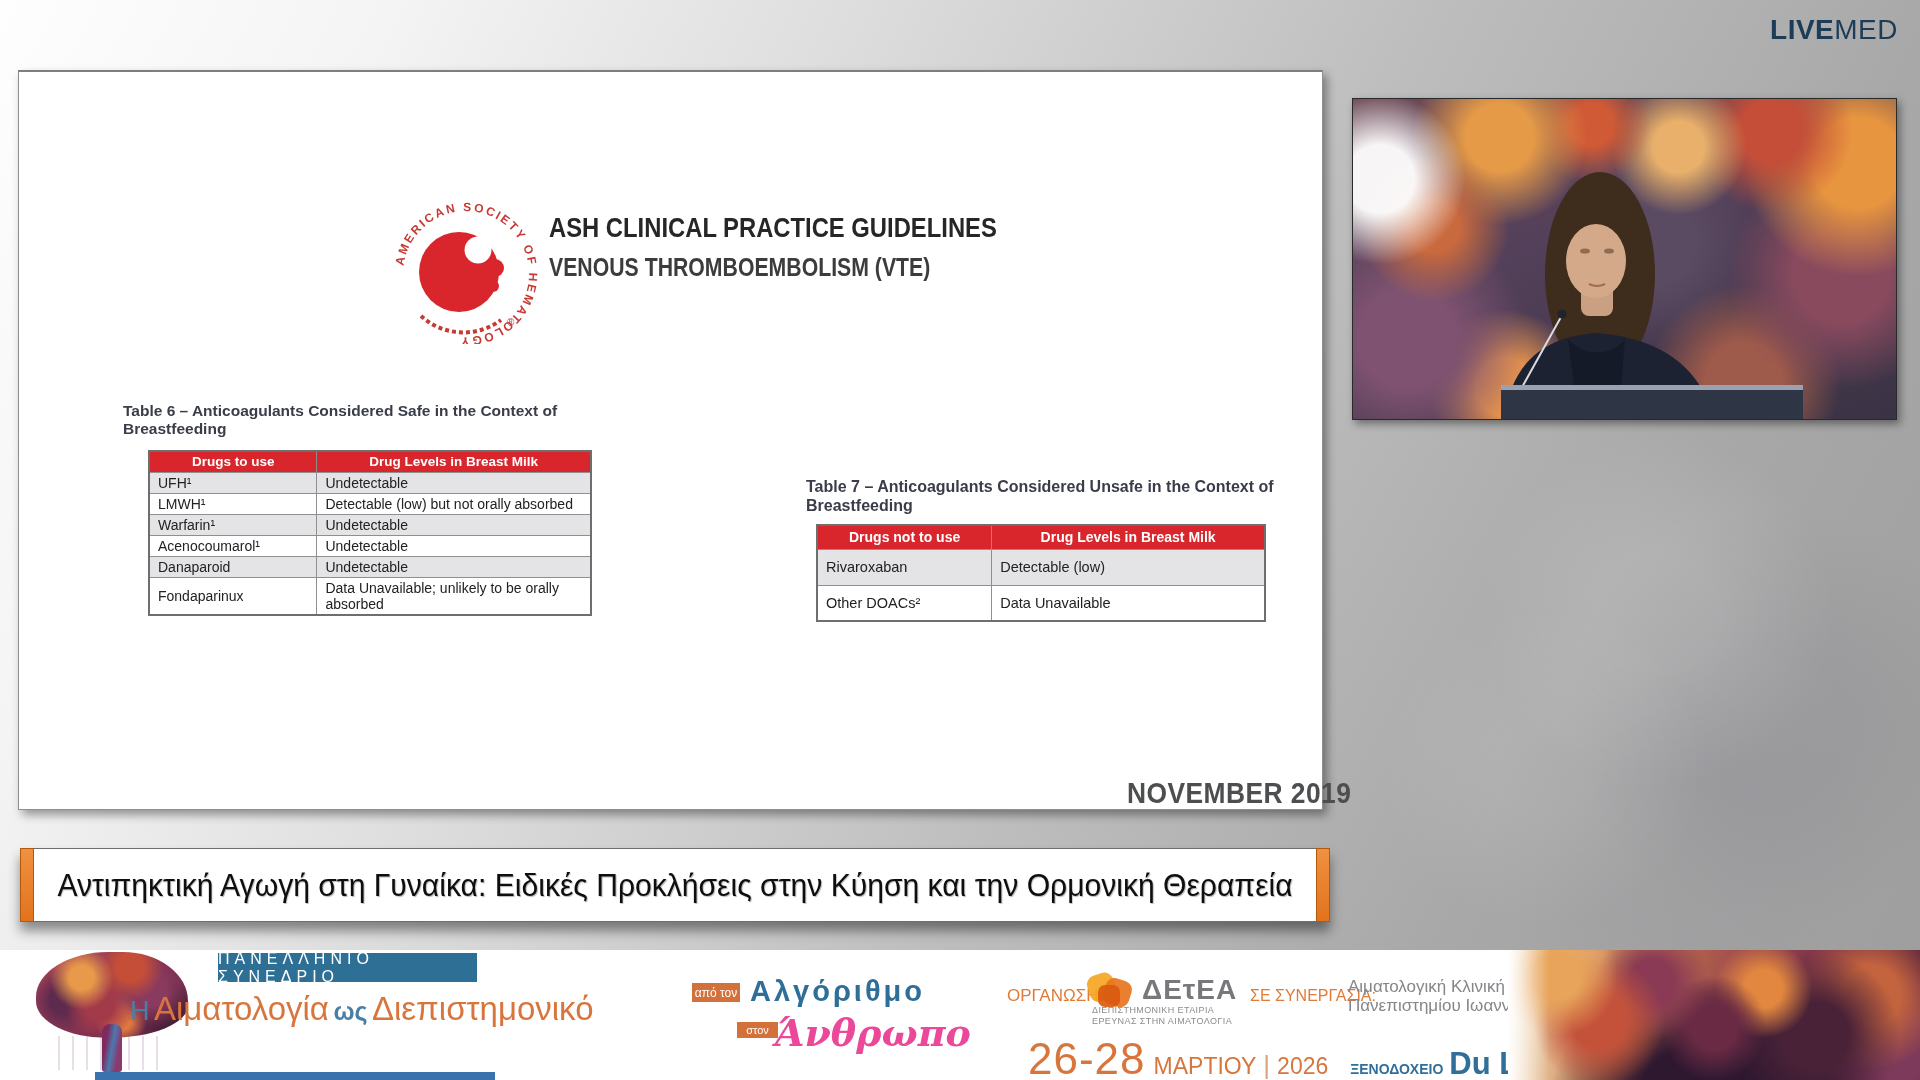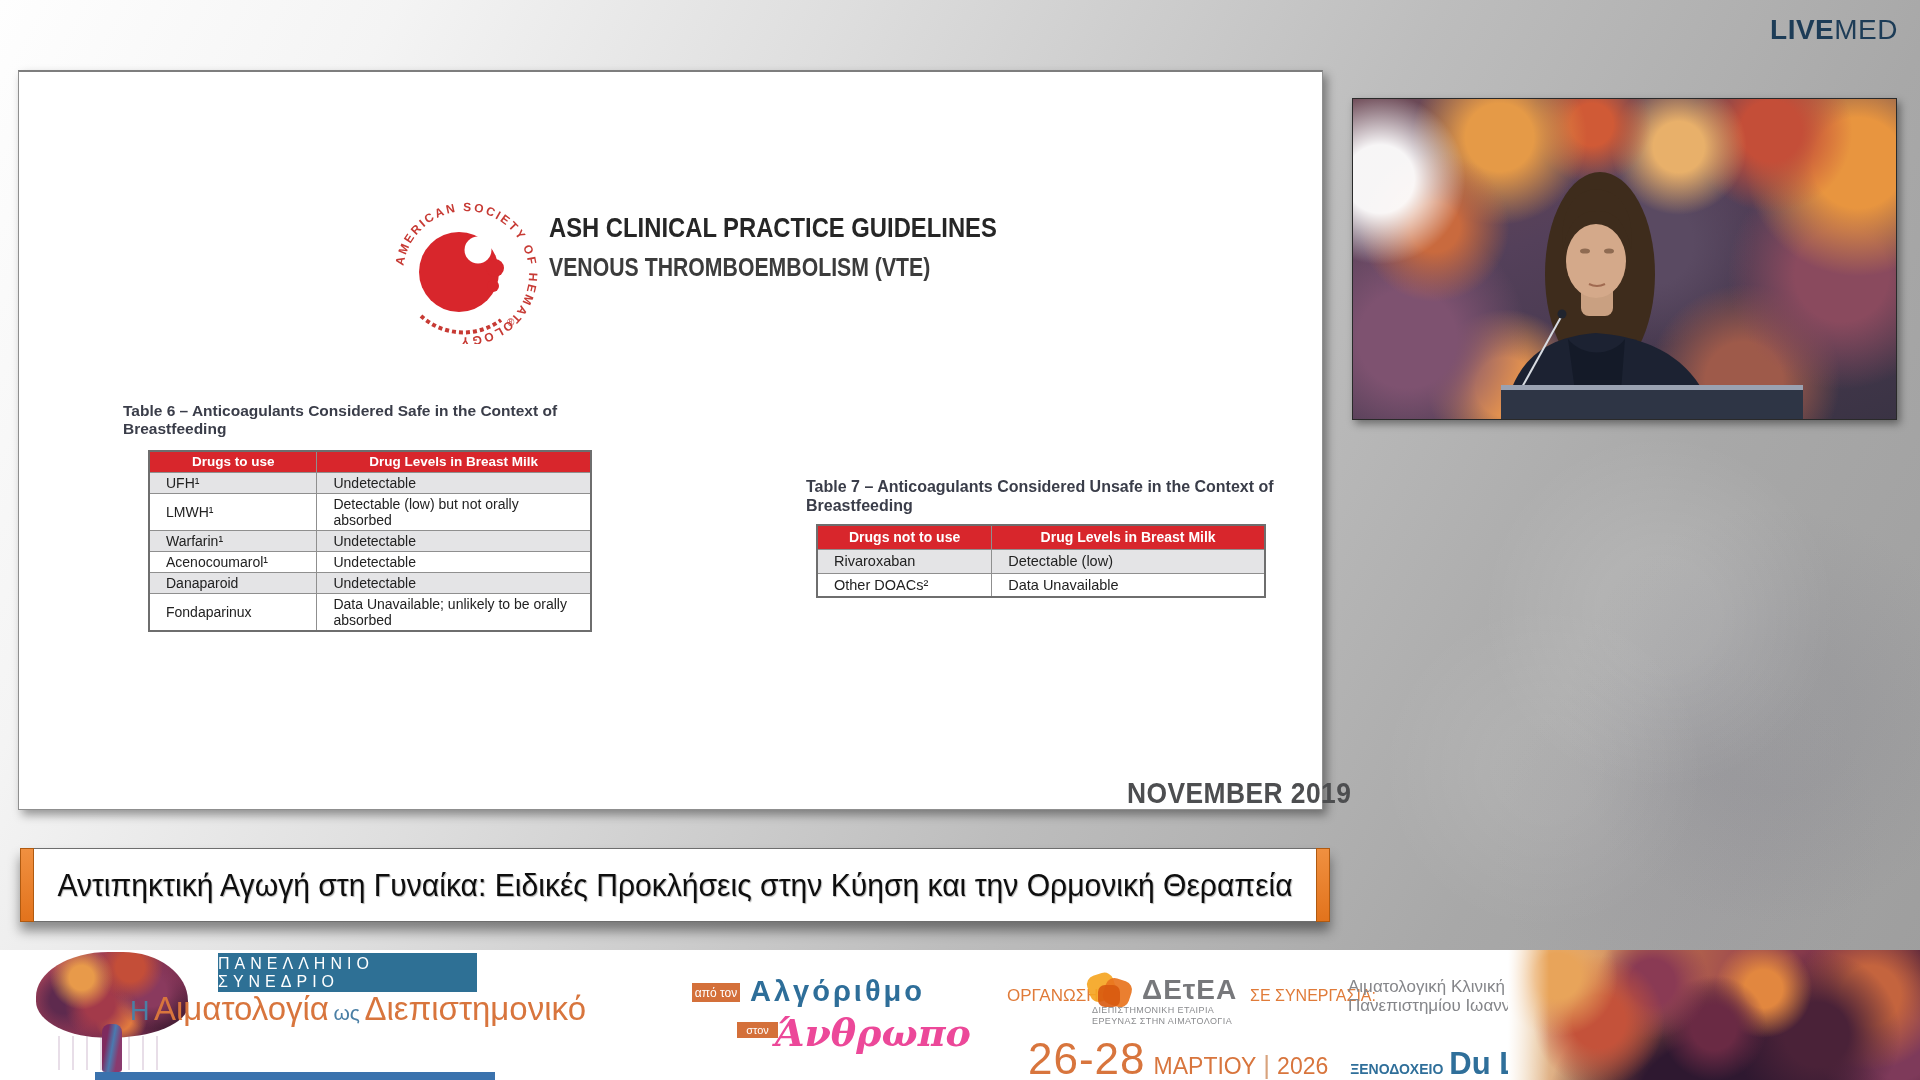--- a/index.html
+++ b/index.html
@@ -23,30 +23,30 @@
     font-size:40px; font-weight:800; color:#0a0a0a; letter-spacing:.5px; }
   .ash-logo { position:absolute; left:372px; top:122px; width:150px; height:150px; }
   .ash-text { position:absolute; left:530px; top:140px; }
   .ash-line1 { font-size:28px; font-weight:800; color:#262626; transform:scaleX(.85); transform-origin:left center; white-space:nowrap; }
   .ash-line2 { margin-top:9px; font-size:25px; font-weight:700; color:#3c3c3c; transform:scaleX(.85); transform-origin:left center; white-space:nowrap; }
   .tbl-caption { position:absolute; font-weight:700; color:#3a3d49; line-height:1.18; }
   .cap6 { left:104px; top:330px; width:452px; font-size:15.5px; }
   .cap7 { left:787px; top:406px; width:476px; font-size:16px; }
   table.doc { border-collapse:collapse; position:absolute; border:2px solid #6e6e6e; }
   table.doc th { background:#d8262c; color:#fff; font-weight:700; text-align:center; transform:scale(1); }
-  table.doc td, table.doc th { border:1px solid #8f8f8f; padding:2px 16px; }
+  table.doc td, table.doc th { border:1px solid #8f8f8f; padding:2px 8px; }
   table.doc tbody tr:nth-child(odd) td { background:#e4e4e6; }
   table.doc tbody tr:nth-child(even) td { background:#ffffff; }
   .tbl6 { left:129px; top:378px; width:444px; font-size:14px; }
   .tbl6 th { font-size:13.5px; height:21px; }
   .tbl6 td { height:21px; color:#222; }
   .tbl6 td:first-child { width:38%; }
   .tbl7 { left:797px; top:452px; width:450px; font-size:14.5px; }
   .tbl7 th { font-size:14px; height:24px; }
-  .tbl7 td { height:24px; color:#222; }
+  .tbl7 td { height:36px; color:#222; }
   .tbl7 td:first-child { width:39%; }
   .nov-stamp { position:absolute; left:1108px; top:704px; font-size:30px; font-weight:800;
     color:#4d4e50; letter-spacing:.5px; transform:scaleX(.88); transform-origin:left center; white-space:nowrap; }
   
   .video-panel { position:absolute; left:1352px; top:98px; width:545px; height:322px;
     border:1px solid #2a2a2a; box-shadow:3px 4px 8px rgba(0,0,0,.4); overflow:hidden;
     background:
       radial-gradient(circle at 5% 25%, rgba(255,255,255,.95) 0 6%, rgba(255,255,255,0) 15%),
       radial-gradient(circle at 15% 40%, #c96a3e 0 5%, rgba(201,106,62,0) 15%),
       radial-gradient(circle at 27% 12%, #e59a47 0 7%, rgba(229,154,71,0) 18%),
@@ -84,26 +84,26 @@
       radial-gradient(circle at 76% 46%, #8a3a5e 0 12%, transparent 30%),
       radial-gradient(circle at 42% 62%, #a33a4a 0 14%, transparent 34%),
       radial-gradient(circle at 18% 56%, #5e2a4e 0 10%, transparent 26%),
       radial-gradient(circle at 56% 78%, #e0793f 0 10%, transparent 24%),
       radial-gradient(circle at 86% 72%, #4a1f38 0 9%, transparent 24%),
       linear-gradient(140deg,#b4485a 0%,#7e3050 60%,#5a2444 100%); }
   .tree-trunk { position:absolute; left:74px; top:72px; width:20px; height:48px; border-radius:8px 8px 3px 3px;
     background:linear-gradient(100deg,#7e2a5e 25%,#4a7ab0 50%,#8a3a6e 75%); }
   .tree-drips { position:absolute; left:30px; top:84px; width:110px; height:34px;
     background:repeating-linear-gradient(90deg, rgba(140,90,140,.4) 0 2px, transparent 2px 14px); opacity:.5; }
-  .congress-badge { position:absolute; left:218px; top:3px; width:259px; height:39px; background:#2e7095;
+  .congress-badge { position:absolute; left:218px; top:3px; width:259px; height:29px; background:#2e7095;
     color:#fff; font-size:16px; letter-spacing:5px; display:flex; align-items:center; justify-content:center; }
   .congress-line1 { position:absolute; left:130px; top:40px; width:440px; text-align:center; white-space:nowrap; }
   .congress-line1 .h  { font-size:27px; color:#4a7fa5; font-weight:400; }
   .congress-line1 .m  { font-size:33px; color:#d8753d; font-weight:400; }
-  .congress-line1 .ws { font-size:21px; color:#4a7fa5; font-weight:400; }
+  .congress-line1 .ws { font-size:25px; color:#4a7fa5; font-weight:700; }
   .congress-line2 { position:absolute; left:130px; top:76px; width:440px; text-align:center;
     font-size:33px; color:#d8753d; }
   .motto-badge { position:absolute; background:#d4703a; color:#fff; display:flex; align-items:center; justify-content:center; }
   .badge1 { left:692px; top:33px; width:48px; height:19px; font-size:12px; }
   .badge2 { left:737px; top:72px; width:41px; height:16px; font-size:11px; }
   .motto-word1 { position:absolute; left:750px; top:25px; font-size:29px; font-weight:800; color:#2e6e99; letter-spacing:3px; }
   .motto-word2 { position:absolute; left:775px; top:60px; font-size:38px; font-style:italic; font-weight:600;
     color:#ec4899; font-family:"DejaVu Serif","Liberation Serif",serif; }
   .org-label { position:absolute; left:1007px; top:36px; font-size:17px; color:#e07b39; }
   .detea-logo { position:absolute; left:1083px; top:14px; }

